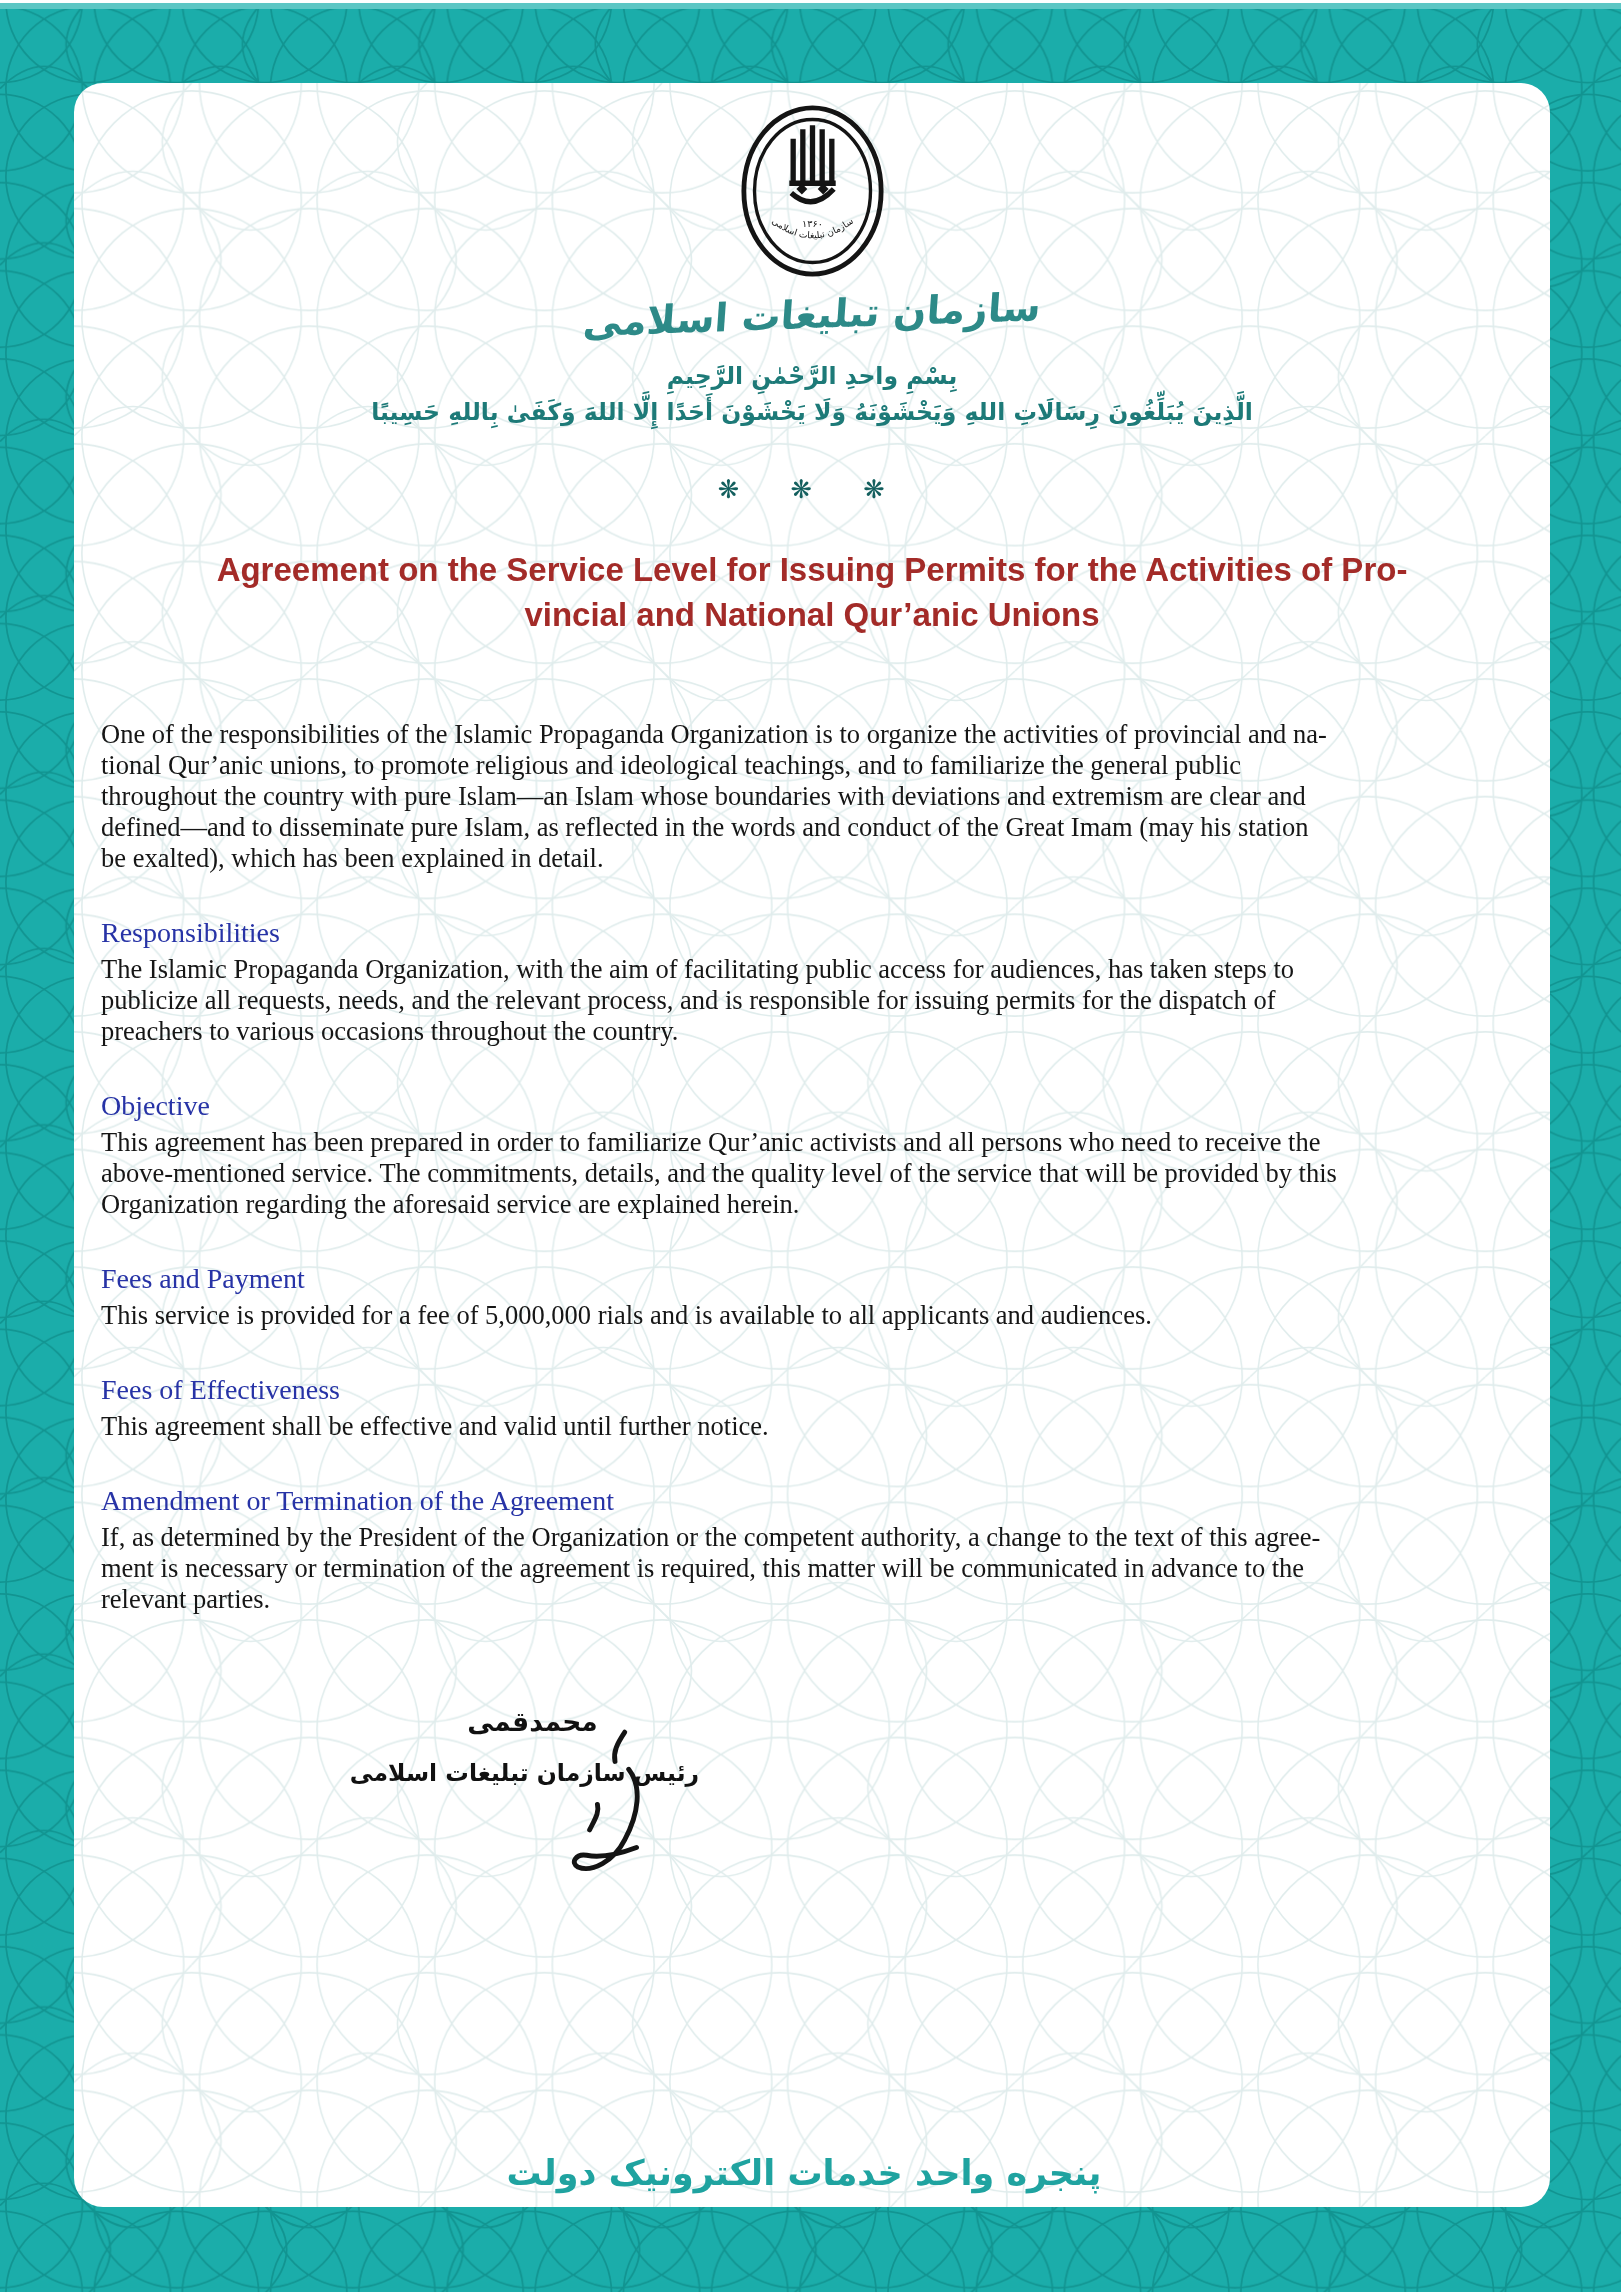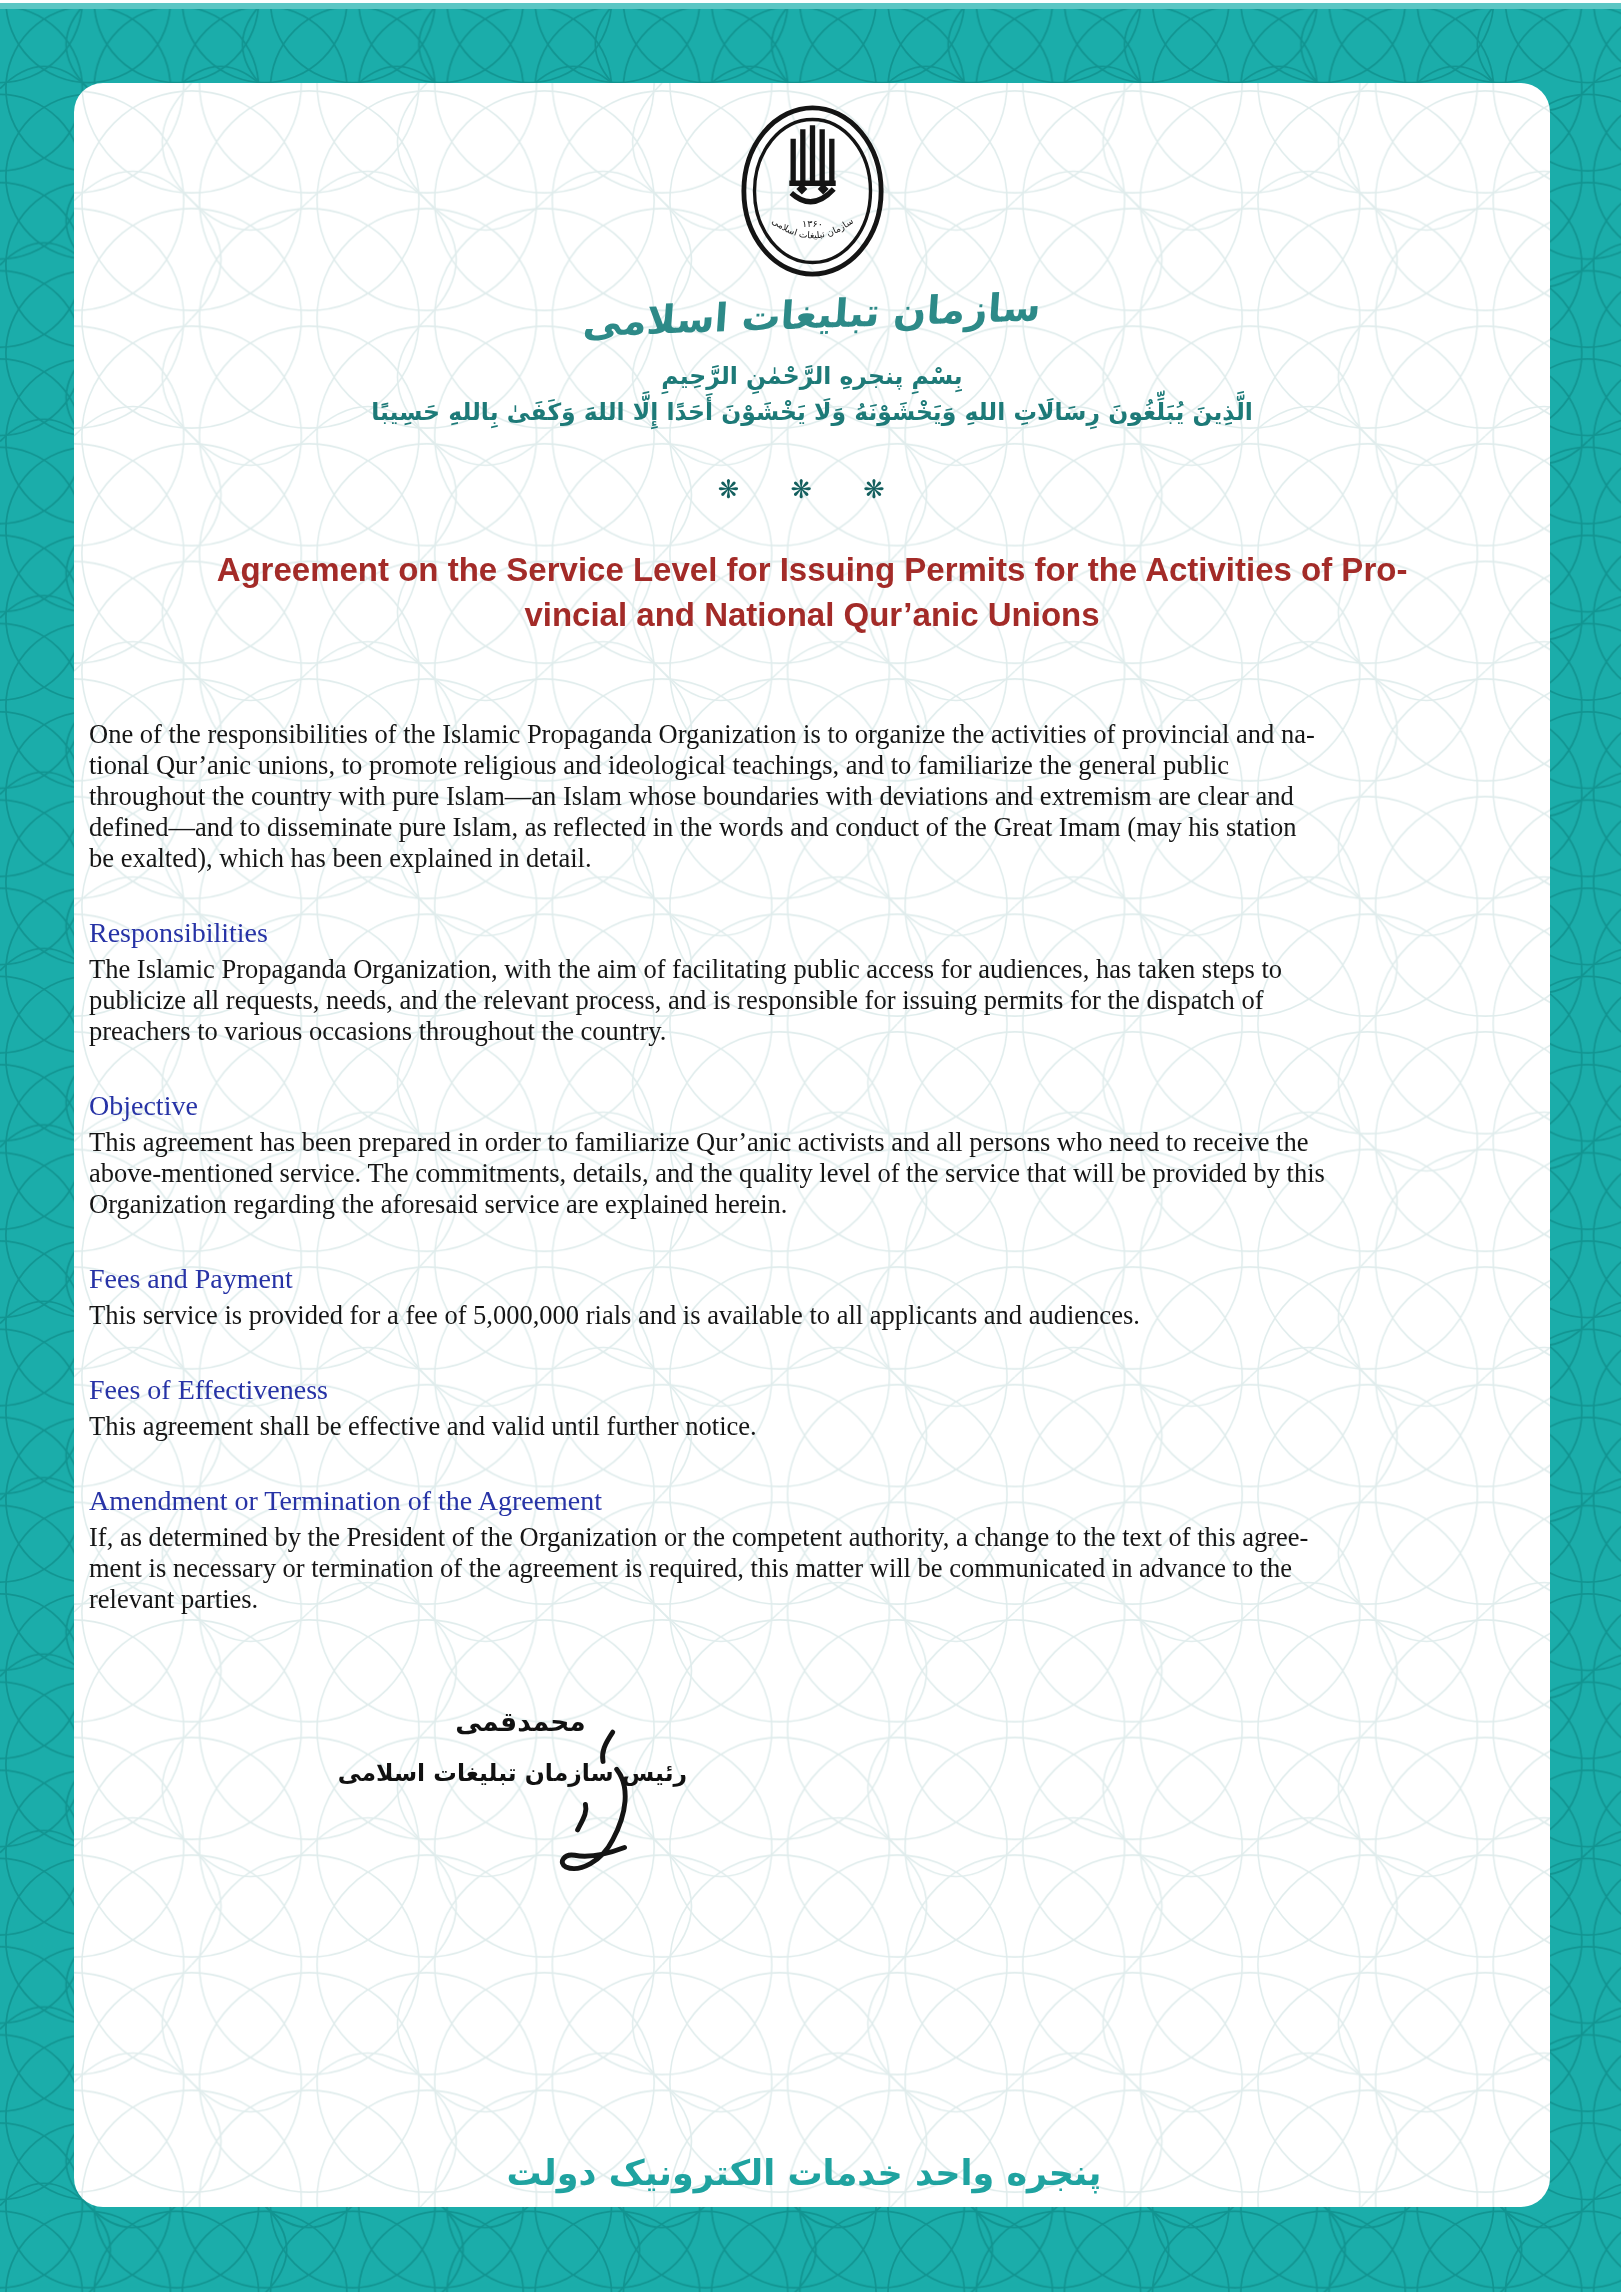--- a/index.html
+++ b/index.html
@@ -19,21 +19,21 @@
     left:74px;top:83px;
     width:1476px;height:2124px;
     background:#ffffff;
     border-radius:29px;
     overflow:hidden;
     z-index:2;
   }
   .card-pattern{position:absolute;top:0;left:0;z-index:0;}
   .content{
     position:relative;z-index:1;
-    padding:0 15px;
+    padding:0 27px;
     height:100%;
     box-sizing:border-box;
   }
   .emblem-wrap{margin-top:20.6px;text-align:center;}
   .calligraphy{
     margin-top:5.9px;
     text-align:center;
     font-family:"DejaVu Sans", sans-serif;
     font-weight:bold;
     font-size:39px;
@@ -190,21 +190,21 @@
           <path id="emblemArc" d="M26,116 Q76,162 126,116" fill="none" stroke="none"></path>
           <text font-size="9.5" fill="#141414" font-family="DejaVu Sans, sans-serif">
             <textPath href="#emblemArc" startOffset="50%" text-anchor="middle">سازمان تبلیغات اسلامی</textPath>
           </text>
         </svg>
       </div>
 
       <div class="calligraphy" dir="rtl">سازمان تبلیغات اسلامی</div>
 
       <div class="bismillah-block">
-        <div class="bismillah">بِسْمِ پنجرهِ الرَّحْمٰنِ الرَّحِيمِ</div>
+        <div class="bismillah">بِسْمِ واحدِ الرَّحْمٰنِ الرَّحِيمِ</div>
         <div class="verse">الَّذِينَ يُبَلِّغُونَ رِسَالَاتِ اللهِ وَيَخْشَوْنَهُ وَلَا يَخْشَوْنَ أَحَدًا إِلَّا اللهَ وَكَفَىٰ بِاللهِ حَسِيبًا</div>
       </div>
 
       <div class="ornament">❋ ❋ ❋</div>
 
       <h1 class="doc-title">Agreement on the Service Level for Issuing Permits for the Activities of Pro-
 vincial and National Qur’anic Unions</h1>
 
       <div class="section first">
         <p>One of the responsibilities of the Islamic Propaganda Organization is to organize the activities of provincial and na-

